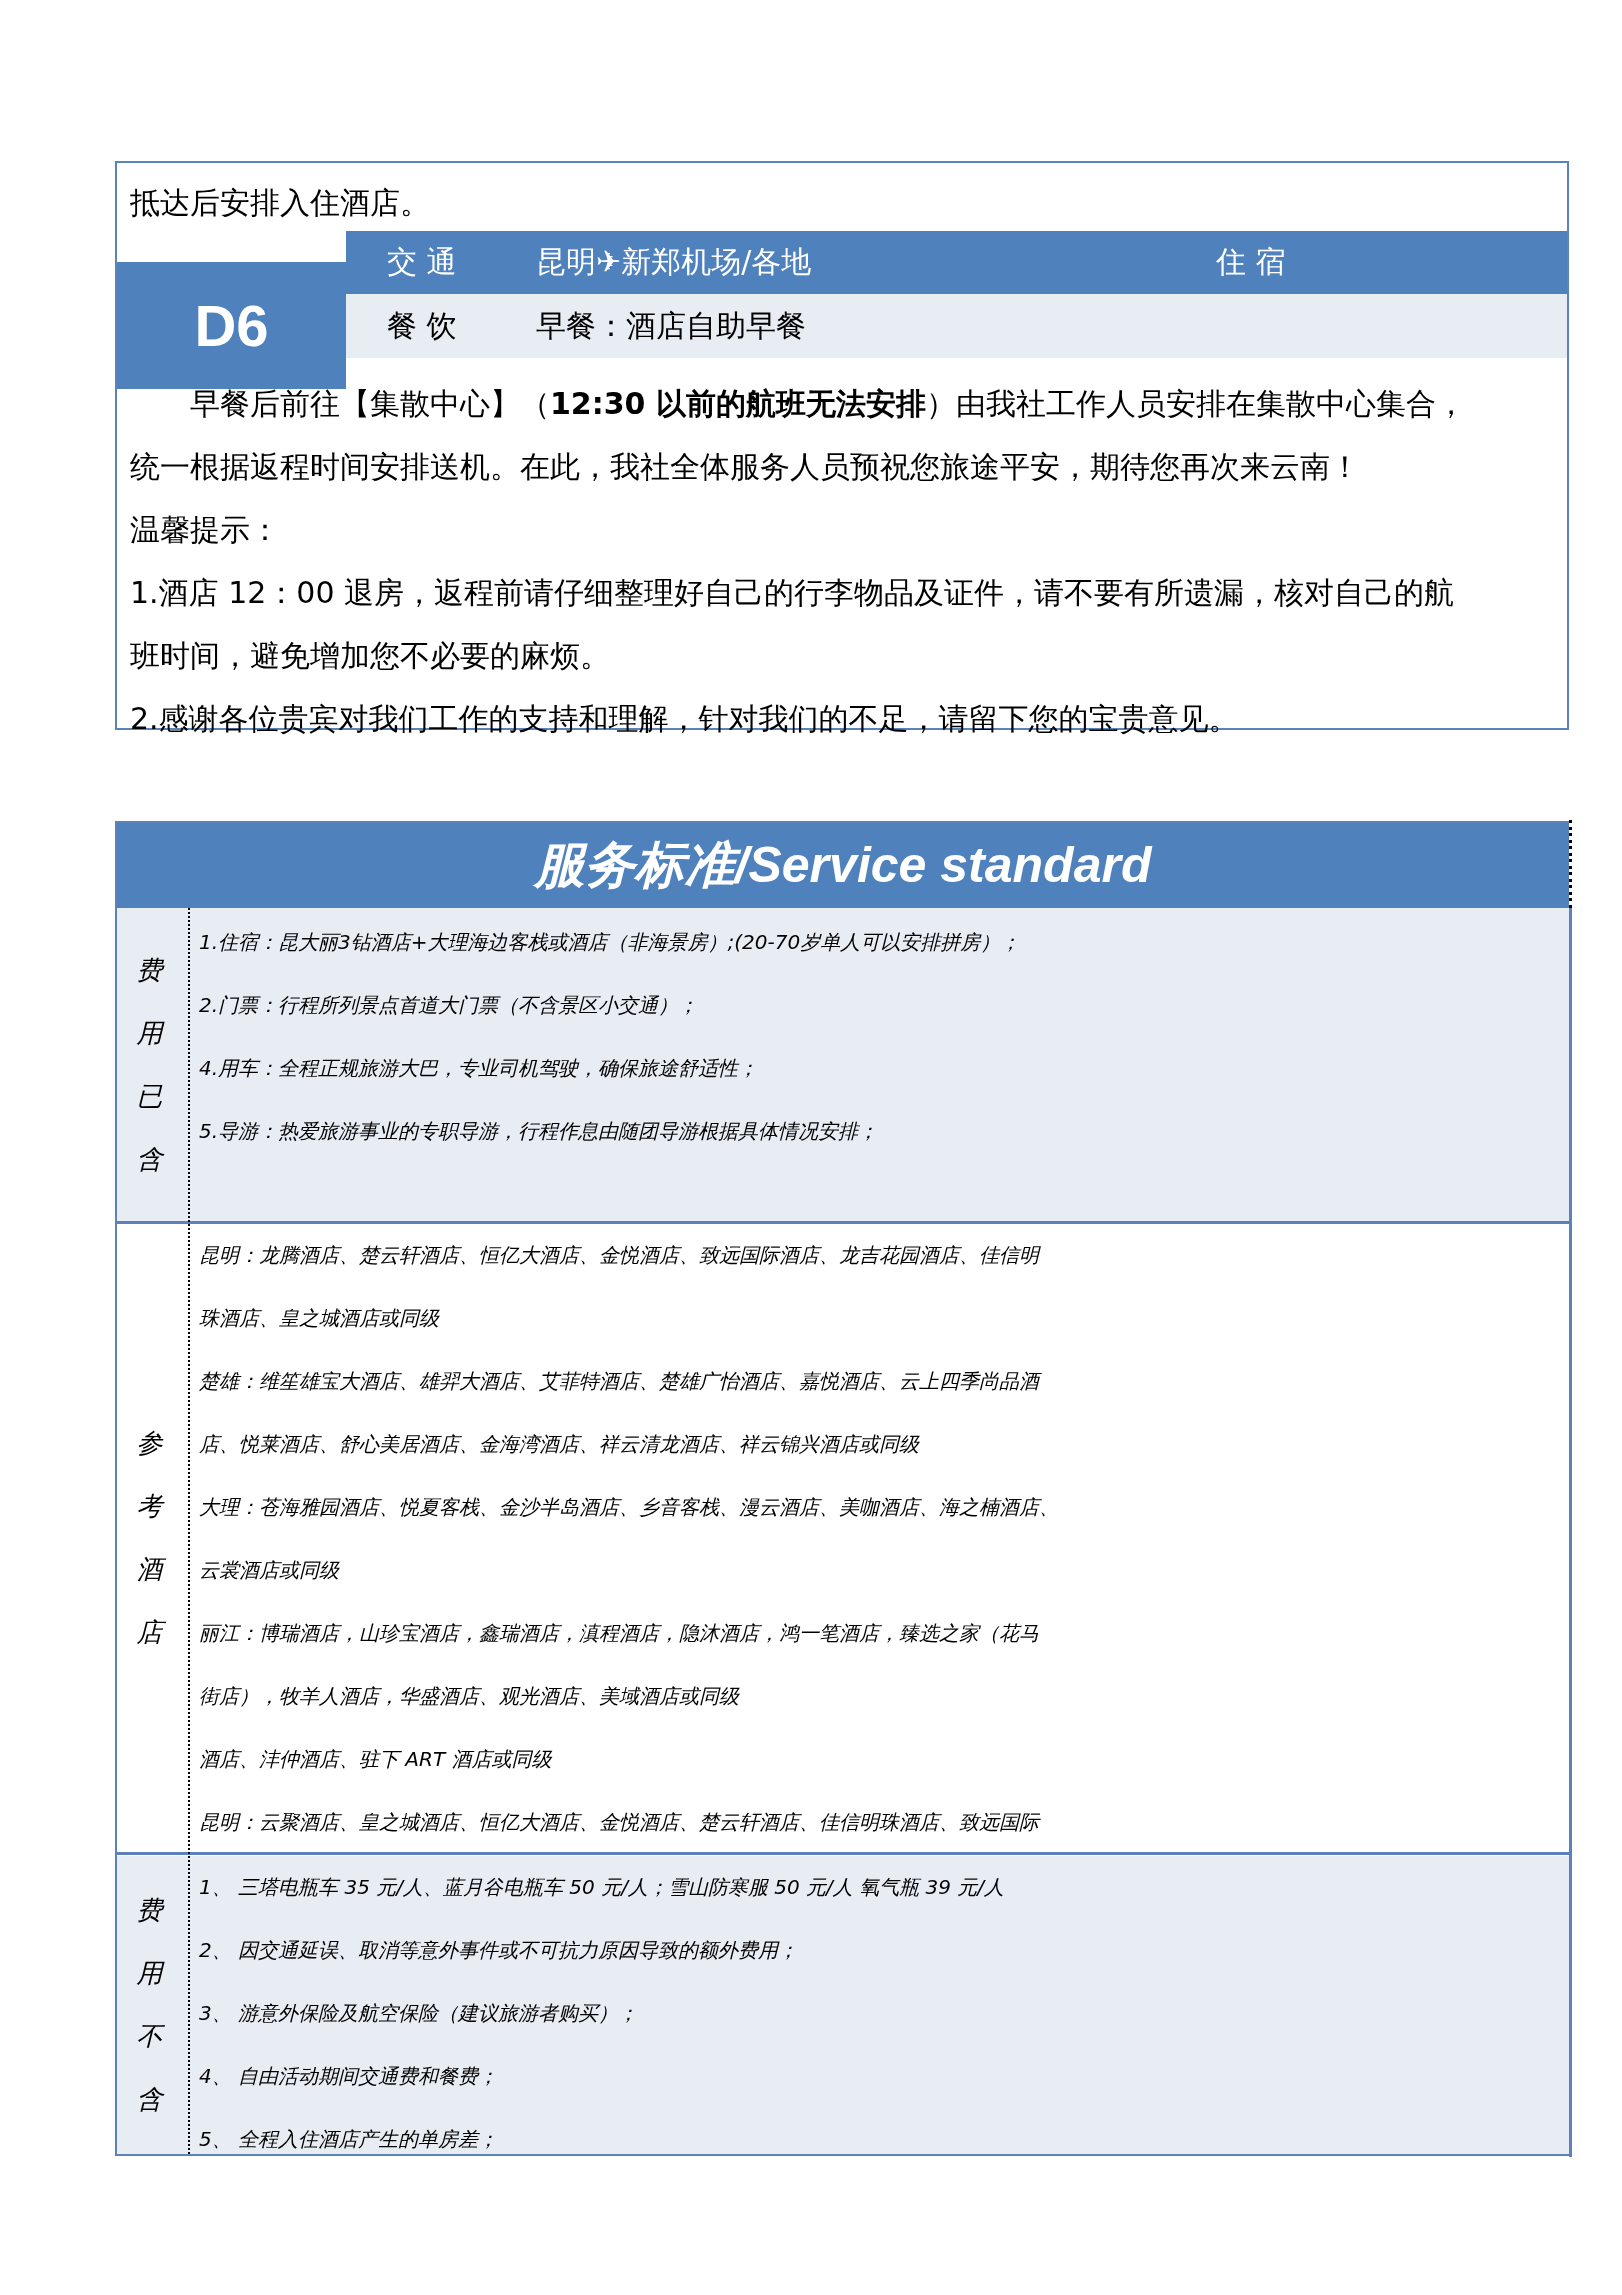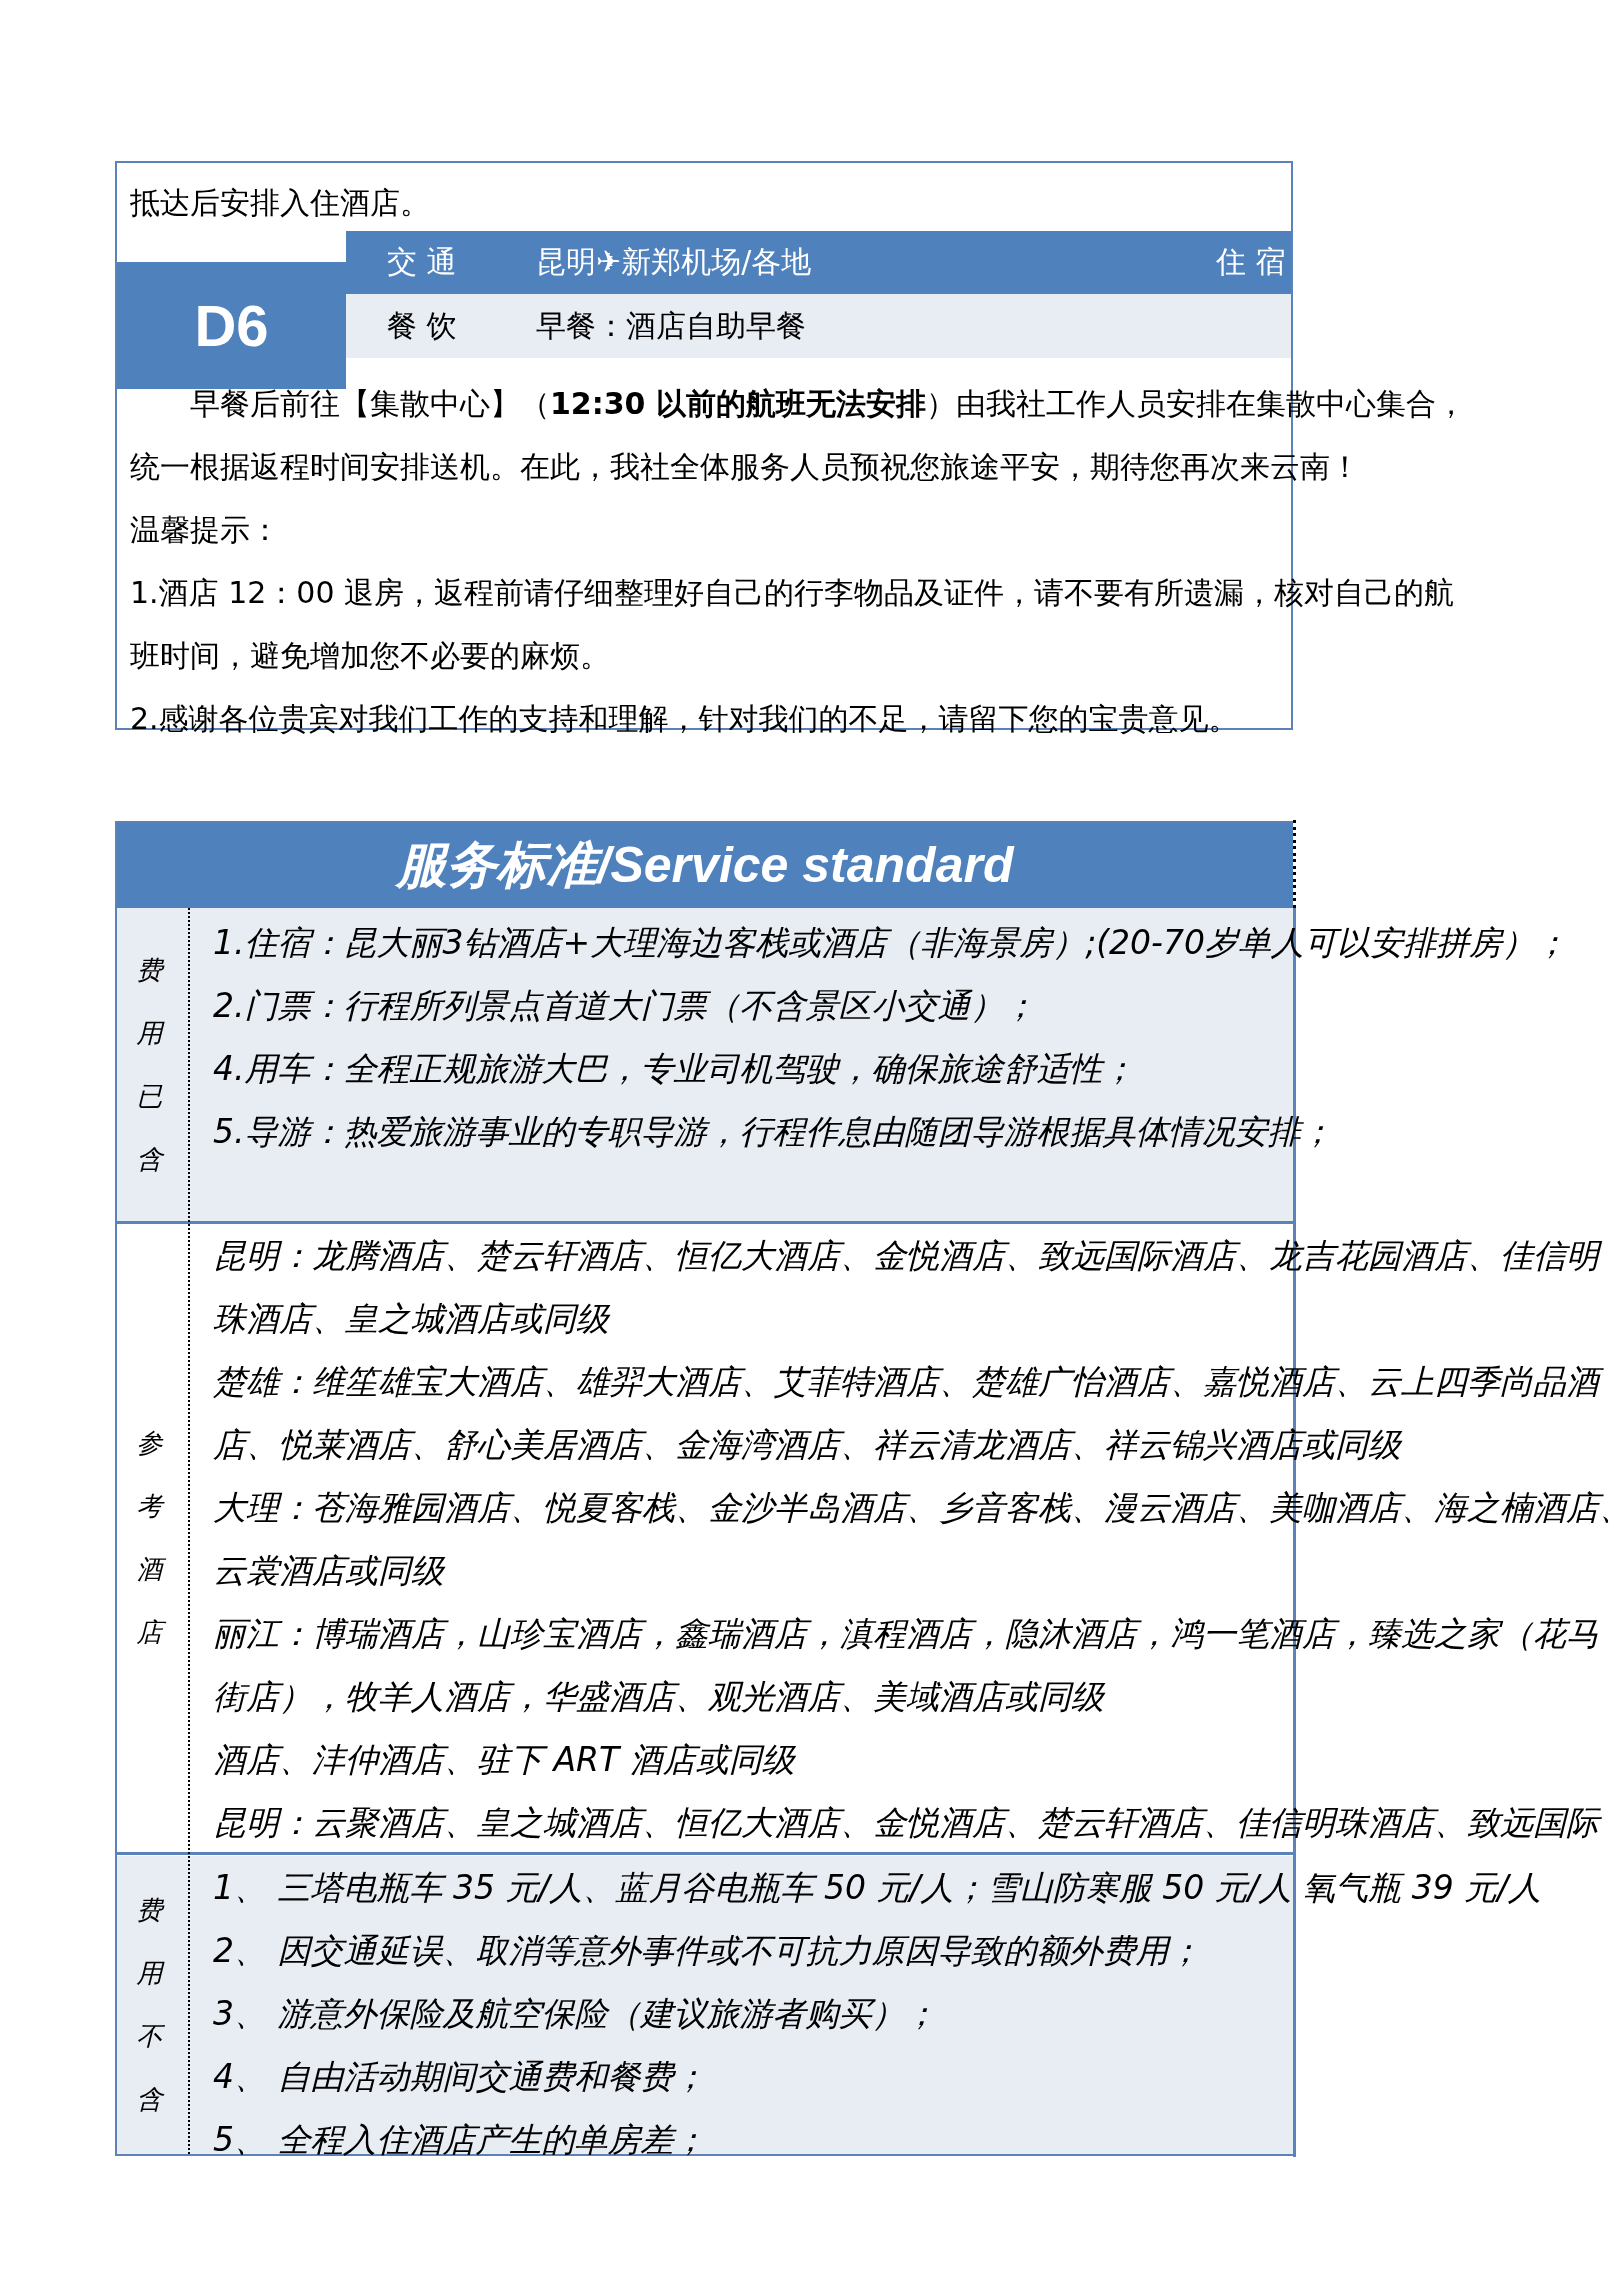--- a/index.html
+++ b/index.html
@@ -11,21 +11,21 @@
       width: 1623px;
       height: 2295px;
       position: relative;
       font-family: "DejaVu Sans", "Liberation Sans", sans-serif;
       color: #000000;
       overflow: hidden;
     }
     .box {
       position: absolute;
       left: 115px;
-      width: 1178px;
+      width: 1454px;
       box-sizing: border-box;
       border: 2.6px solid #5b83b9;
     }
     
     #itin {
       top: 161px;
       height: 569px;
     }
     .arrive-line {
       position: absolute;
@@ -169,24 +169,24 @@
     .vdots {
       position: absolute;
       left: 71px;
       top: 85px;
       bottom: 0;
       width: 0;
       border-left: 2.6px dotted #000;
     }
     .svc-lines {
       position: absolute;
-      left: 96px;
+      left: 82px;
       right: 9.2px;
       top: 0;
-      font-size: 33px;
+      font-size: 20px;
       line-height: 63px;
     }
     .svc-lines p {
       margin: 0;
       white-space: nowrap;
     }
   </style>
 </head>
 <body>
 

